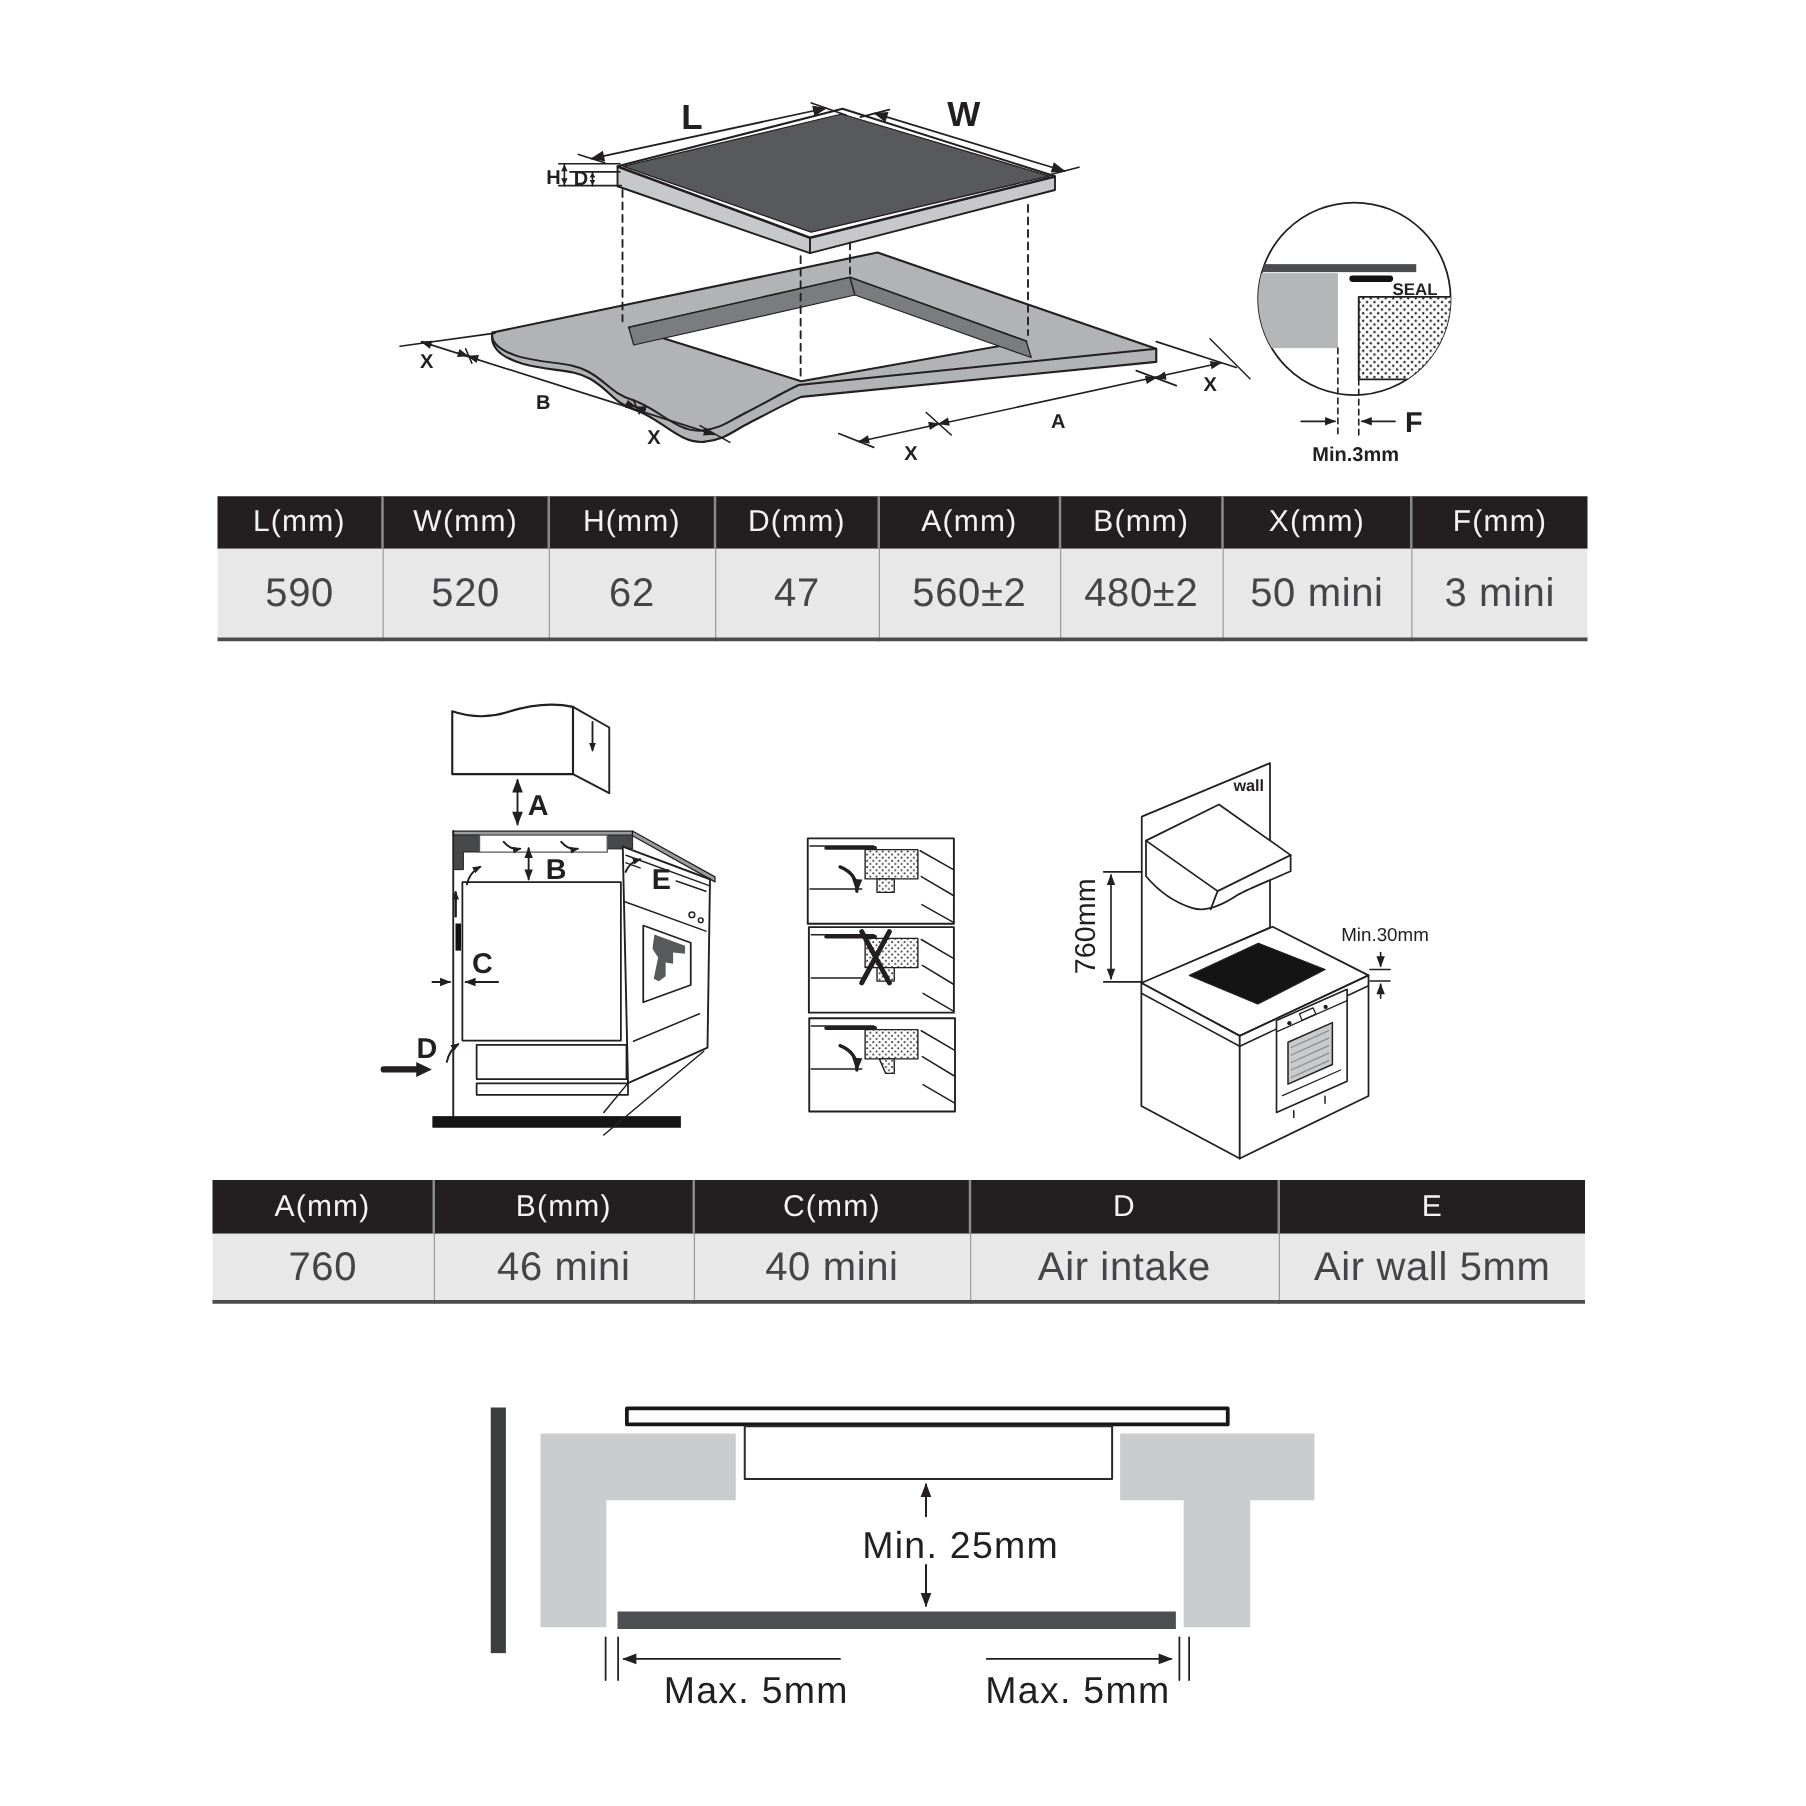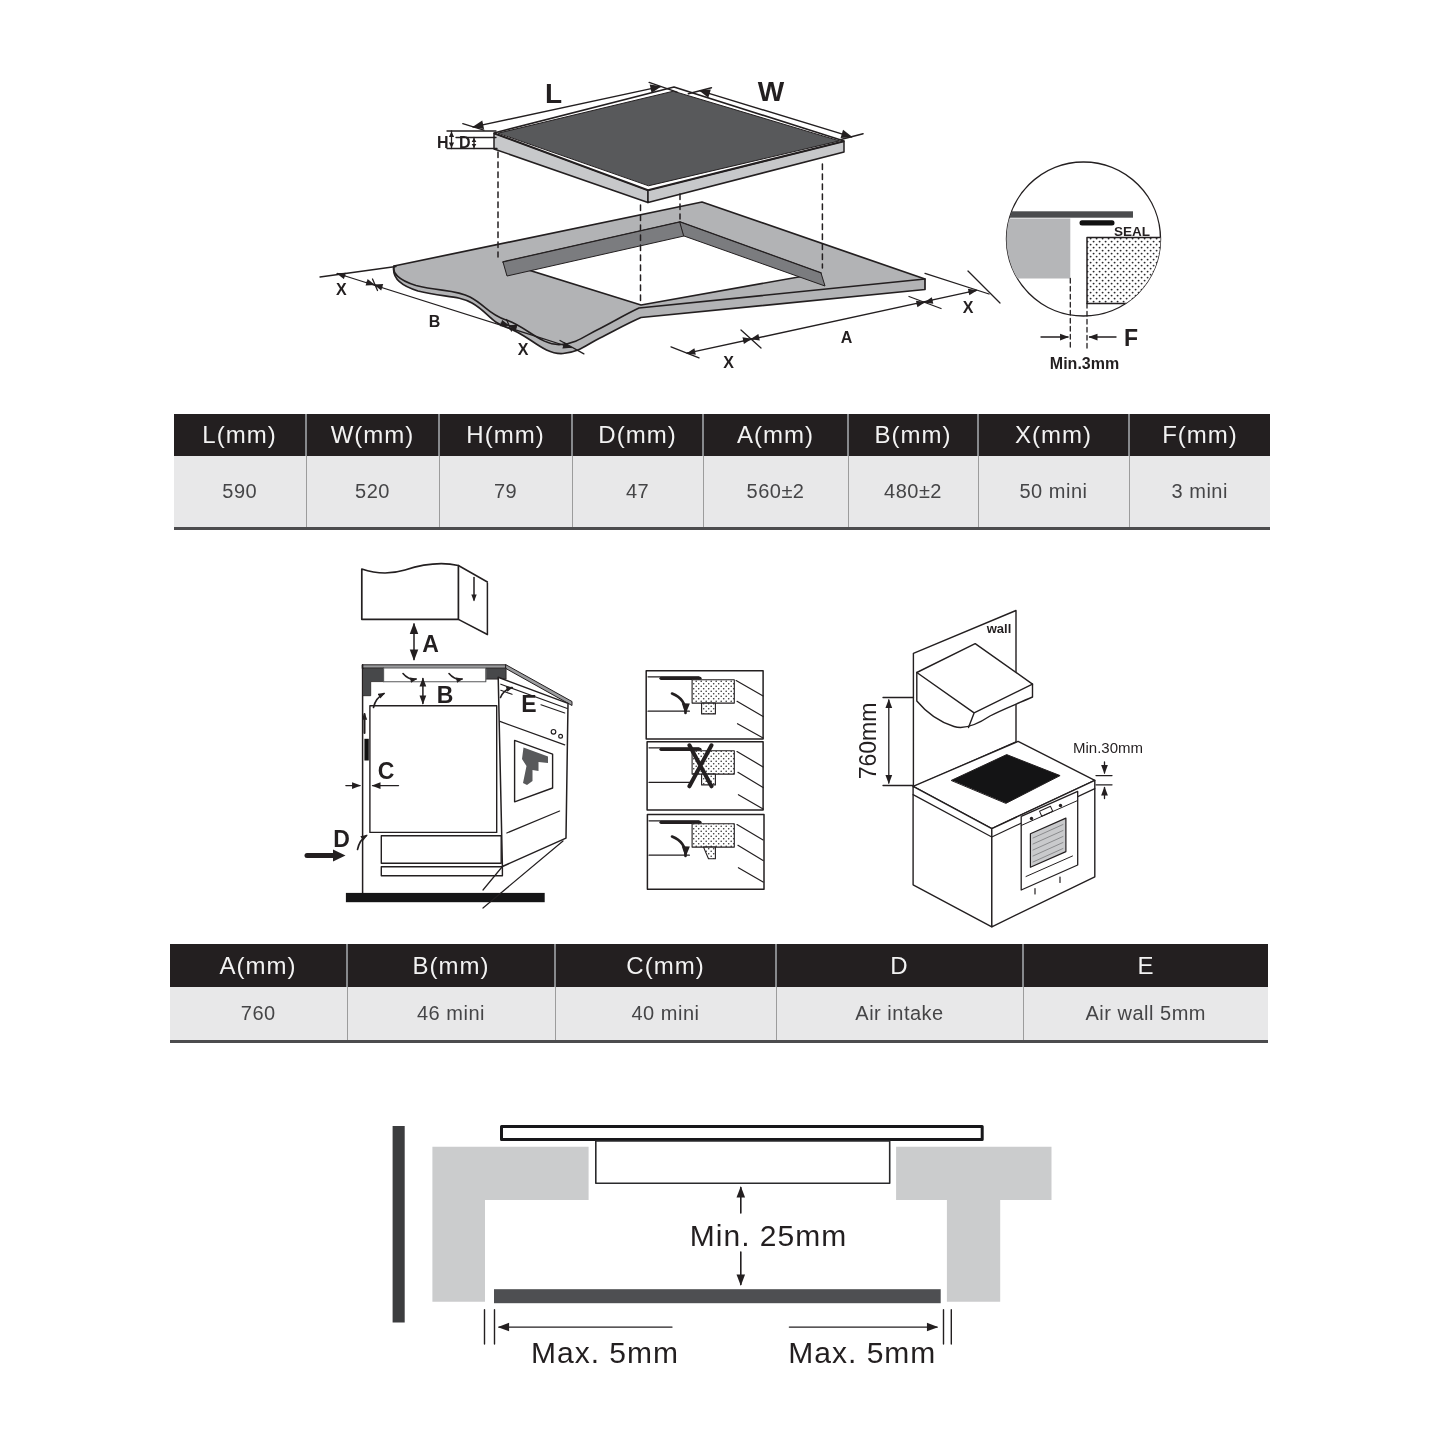--- a/index.html
+++ b/index.html
@@ -1,23 +1,23 @@
 <!DOCTYPE html>
 <html><head>
 <meta charset="utf-8">
 <style>
   html,body{margin:0;padding:0;background:#fff;}
   .page{position:relative;width:1445px;height:1445px;background:#fff;overflow:hidden;
         font-family:"Liberation Sans", sans-serif;}
   svg text{font-family:"Liberation Sans", sans-serif;fill:#231f20;}
   table{border-collapse:collapse;table-layout:fixed;position:absolute;}
   th{background:#231f20;color:#f2f2f2;font-weight:normal;font-size:24px;letter-spacing:1px;}
-  td{background:#e8e8e9;color:#454547;font-size:20px;letter-spacing:0.5px;text-align:center;}
+  td{background:#e8e8e9;color:#454547;font-size:32px;letter-spacing:0.5px;text-align:center;}
   th{text-align:center;}
-  #t1{left:174px;top:414px;width:1096px;border-bottom:3px solid #4c4c4e;}
+  #t1{left:174px;top:397px;width:1096px;border-bottom:3px solid #4c4c4e;}
   #t1 th{height:40px;}
   #t1 td{height:69px;}
   #t2{left:170px;top:944px;width:1098px;border-bottom:3px solid #4c4c4e;}
   #t2 th{height:41px;}
   #t2 td{height:51px;}
   th + th{border-left:2px solid #87898c;}
   td + td{border-left:1px solid #9c9c9c;text-align:center;}
 </style>
 </head>
 <body>
@@ -381,21 +381,21 @@
           <th>H(mm)</th>
           <th>D(mm)</th>
           <th>A(mm)</th>
           <th>B(mm)</th>
           <th>X(mm)</th>
           <th>F(mm)</th>
         </tr>
 <tr>
           <td>590</td>
           <td>520</td>
-          <td>79</td>
+          <td>62</td>
           <td>47</td>
           <td>560±2</td>
           <td>480±2</td>
           <td>50 mini</td>
           <td>3 mini</td>
         </tr>
 </tbody>
     </table>
 
 <table id="t2">

